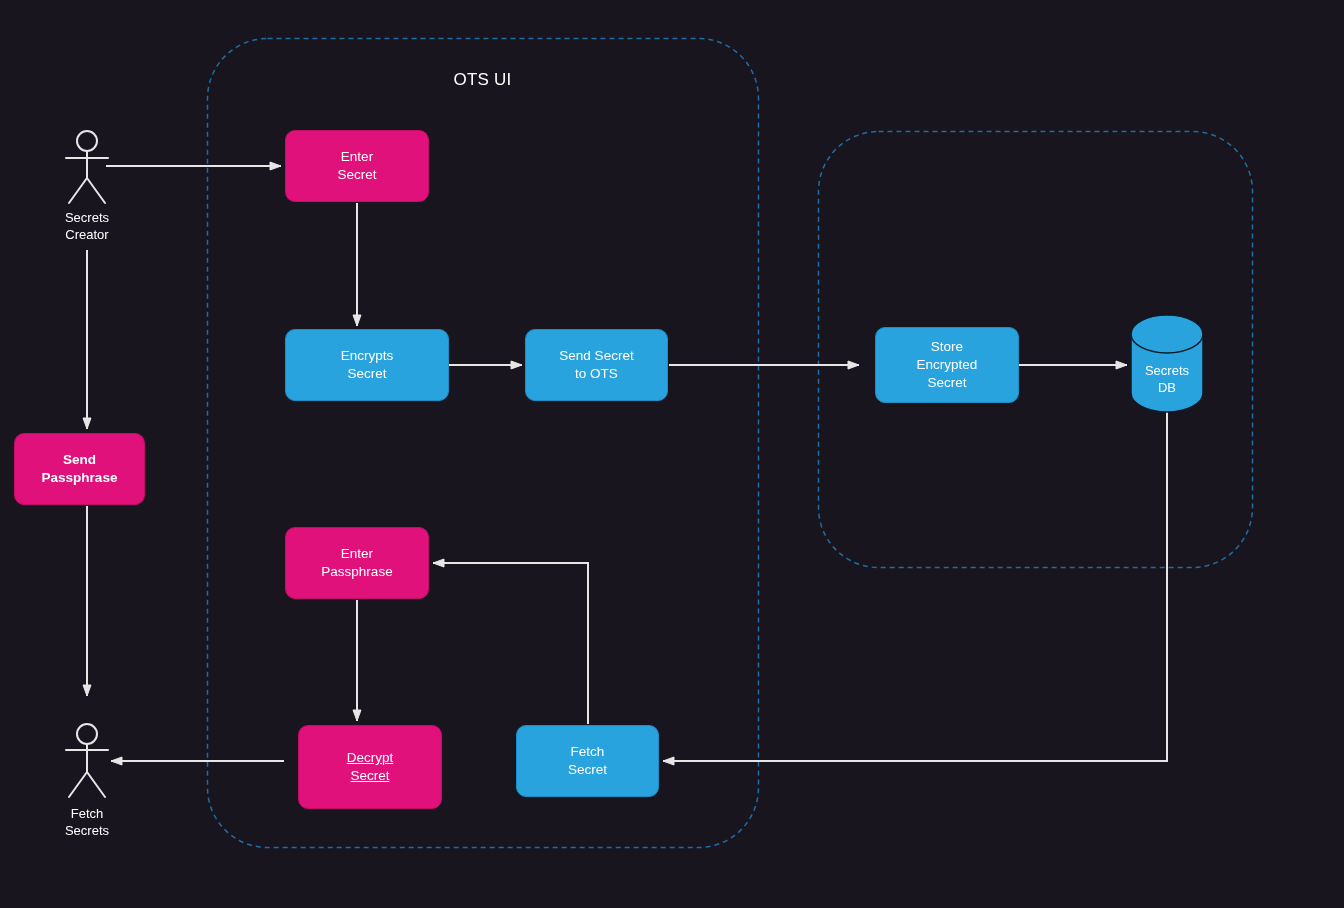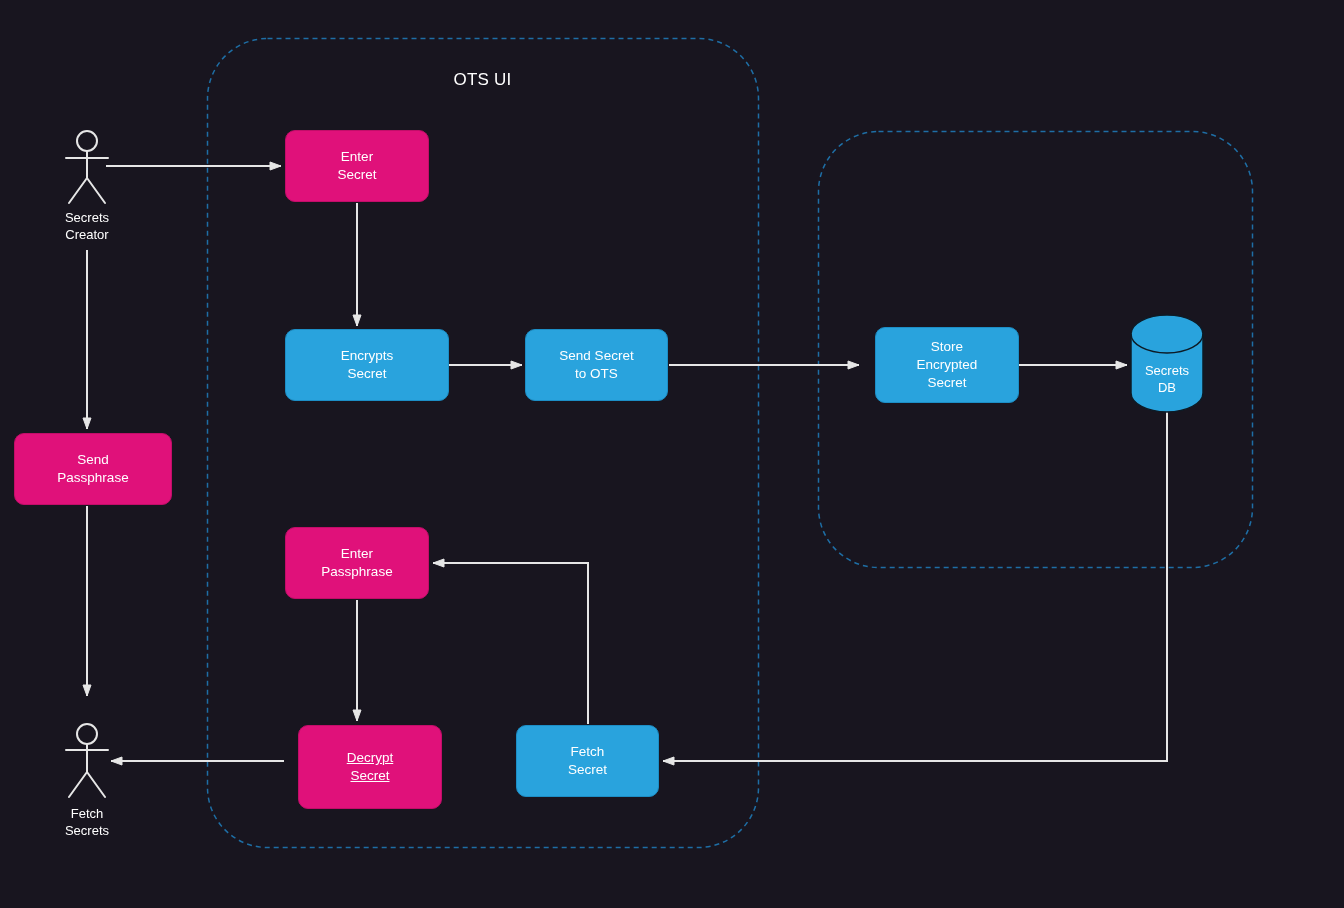--- a/index.html
+++ b/index.html
@@ -102,21 +102,21 @@
     <span class="lbl">Send Secret
 to OTS</span>
   </div>
 
   <div class="node blue" style="left:863px;top:327px;width:144px;height:76px;margin-left:12px;">
     <span class="lbl">Store
 Encrypted
 Secret</span>
   </div>
 
-  <div class="node pink" style="left:14px;top:433px;width:158px;height:72px;">
+  <div class="node pink" style="left:14px;top:433px;width:131px;height:72px;font-weight:bold;">
     <span class="lbl">Send
 Passphrase</span>
   </div>
 
   <div class="node pink" style="left:285px;top:527px;width:144px;height:72px;">
     <span class="lbl">Enter
 Passphrase</span>
   </div>
 
   <div class="node pink" style="left:298px;top:725px;width:144px;height:84px;text-decoration:underline;">

